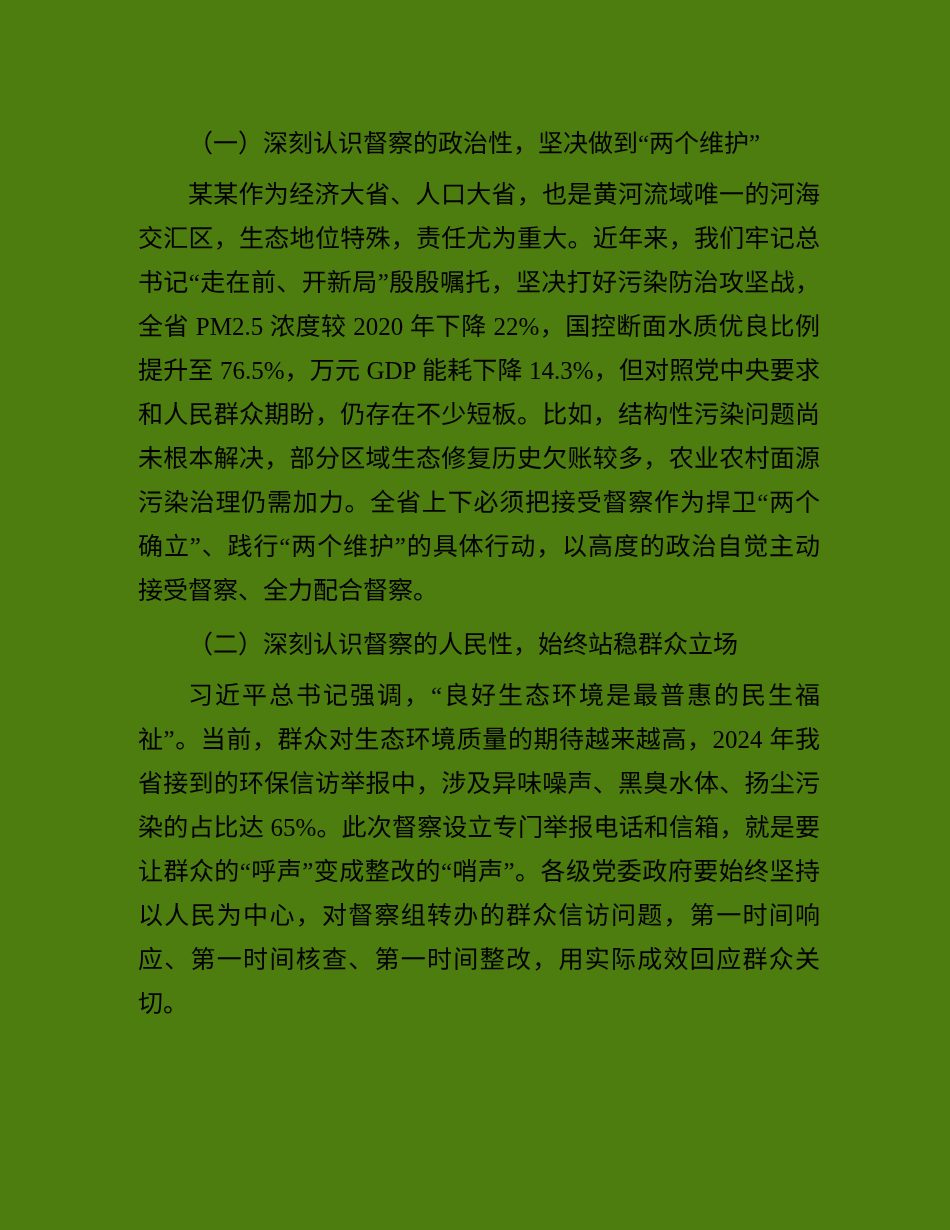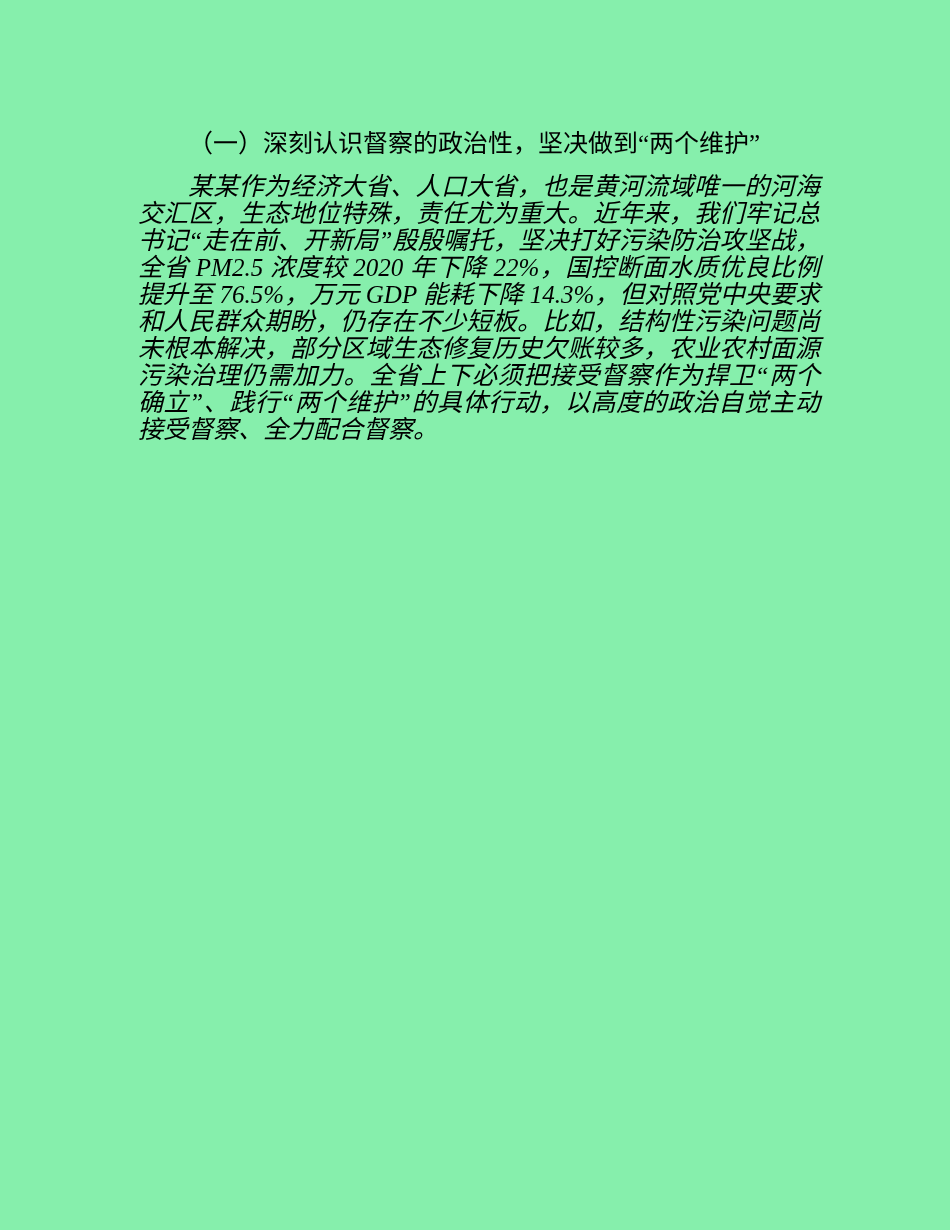--- a/index.html
+++ b/index.html
@@ -12,48 +12,51 @@
     height: 1230px;
     overflow: hidden;
     font-family: "Liberation Serif", "DejaVu Serif", serif;
     color: #000000;
   }
   .page {
     box-sizing: border-box;
     width: 950px;
     height: 1230px;
     padding: 112px 130px 0 138px;
-    background: #86efac;
+    background: #4d7c0f;
   }
   .section-heading {
     font-size: 25px;
     line-height: 43px;
     font-weight: normal;
     color: #000000;
     text-indent: 2em;
     margin: 10px 0 8px 0;
     white-space: nowrap;
   }
   .body-para {
     font-size: 25px;
-    line-height: 27px;
+    line-height: 44px;
     color: #000000;
     text-indent: 2em;
     text-align: justify;
     text-justify: inter-character;
     margin: 0;
     word-break: break-all;
-    font-style: italic;
   }
 </style>
 </head>
 <body>
 
 <div class="page">
 
   <div>
     <h3 class="section-heading">（一）深刻认识督察的政治性，坚决做到“两个维护”</h3>
     <p class="body-para">某某作为经济大省、人口大省，也是黄河流域唯一的河海交汇区，生态地位特殊，责任尤为重大。近年来，我们牢记总书记“走在前、开新局”殷殷嘱托，坚决打好污染防治攻坚战，全省 PM2.5 浓度较 2020 年下降 22%，国控断面水质优良比例提升至 76.5%，万元 GDP 能耗下降 14.3%，但对照党中央要求和人民群众期盼，仍存在不少短板。比如，结构性污染问题尚未根本解决，部分区域生态修复历史欠账较多，农业农村面源污染治理仍需加力。全省上下必须把接受督察作为捍卫“两个确立”、践行“两个维护”的具体行动，以高度的政治自觉主动接受督察、全力配合督察。</p>
   </div>
 
+  <div>
+    <h3 class="section-heading">（二）深刻认识督察的人民性，始终站稳群众立场</h3>
+    <p class="body-para">习近平总书记强调，“良好生态环境是最普惠的民生福祉”。当前，群众对生态环境质量的期待越来越高，2024 年我省接到的环保信访举报中，涉及异味噪声、黑臭水体、扬尘污染的占比达 65%。此次督察设立专门举报电话和信箱，就是要让群众的“呼声”变成整改的“哨声”。各级党委政府要始终坚持以人民为中心，对督察组转办的群众信访问题，第一时间响应、第一时间核查、第一时间整改，用实际成效回应群众关切。</p>
+  </div>
 
 
 </div>
 
 </body></html>

